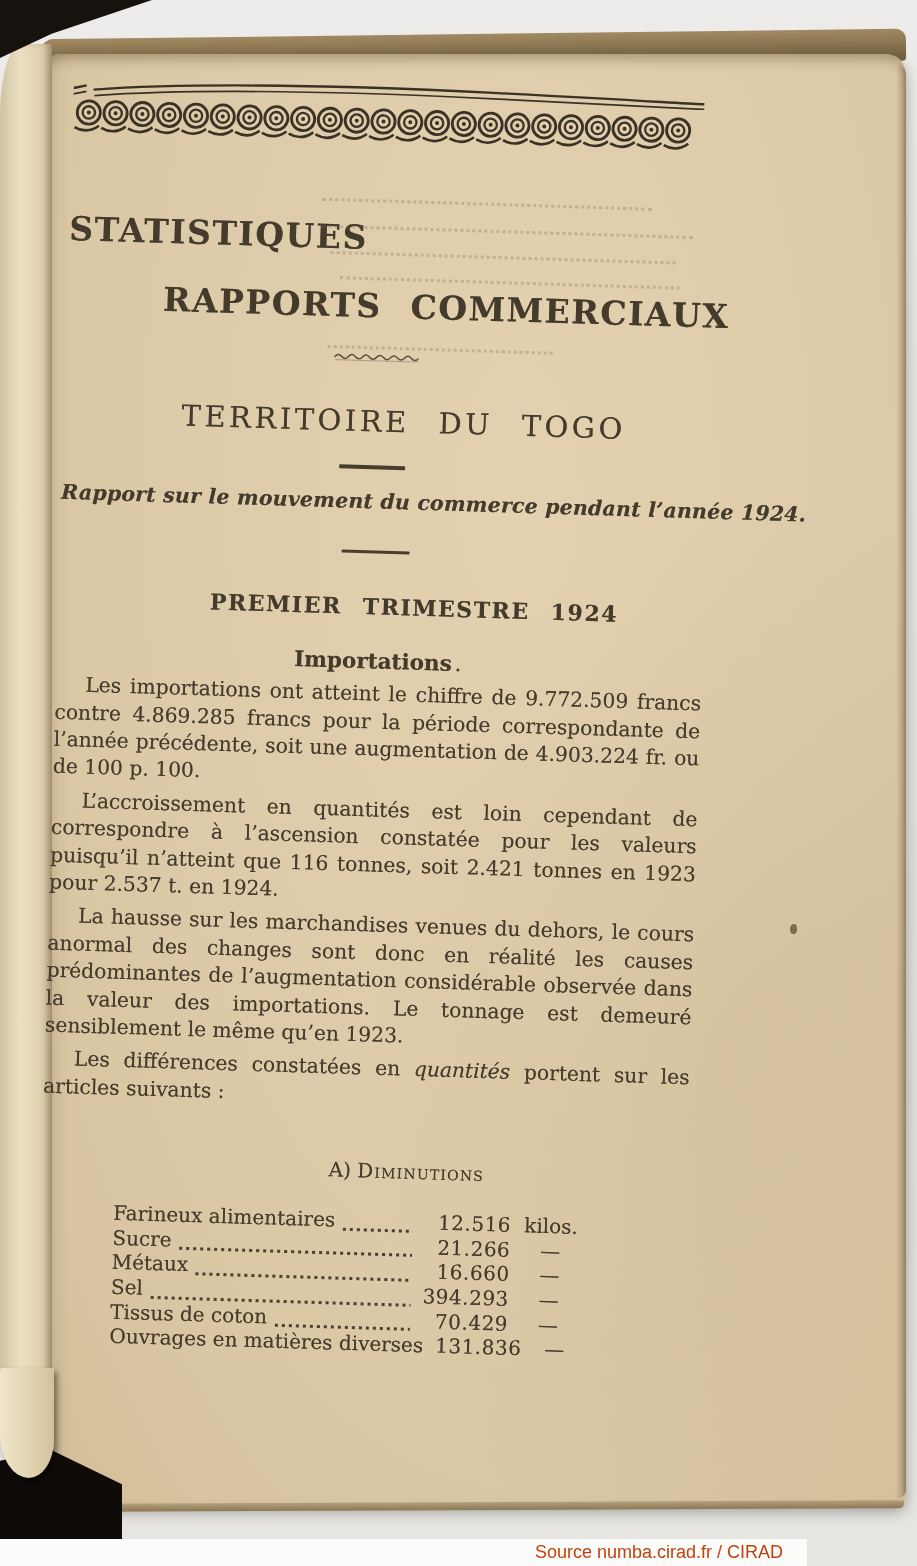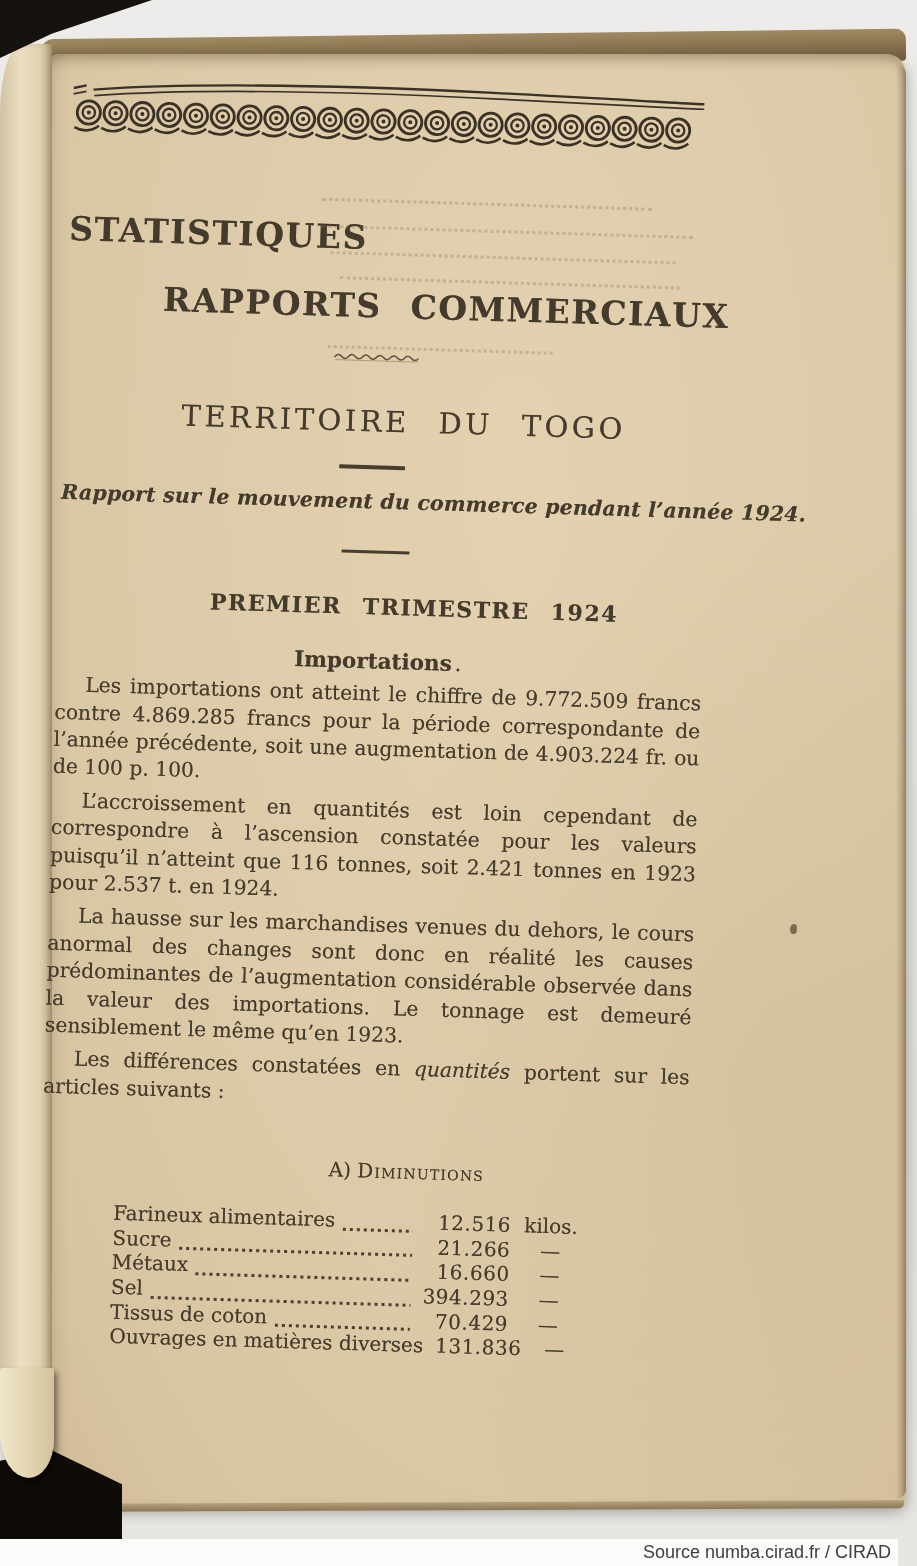--- a/index.html
+++ b/index.html
@@ -86,24 +86,24 @@
   .dim-row{display:flex;align-items:baseline;line-height:24.6px;}
   .dim-label{white-space:nowrap;}
   .leader{flex:1;margin:0 6px;align-self:stretch;
     background-image:radial-gradient(circle,#4a4031 1.5px,transparent 1.8px);
     background-size:7px 7px;background-repeat:repeat-x;background-position:0 bottom;}
   .dim-value{width:92px;text-align:right;letter-spacing:0.5px;white-space:nowrap;}
   .dim-unit{width:80px;text-align:center;white-space:nowrap;}
   .paper-speck{position:absolute;left:790px;top:924px;width:7px;height:10px;background:#6d5b41;border-radius:55% 45% 50% 50%;opacity:0.85;}
   
   .source-bar{
-    position:absolute;left:0;bottom:0;width:898px;height:27px;background:#fbfbfa;
+    position:absolute;left:0;bottom:0;width:807px;height:27px;background:#fbfbfa;
     display:flex;align-items:center;justify-content:flex-end;
-    padding-right:7px;box-sizing:border-box;
-    font-family:"Liberation Sans", sans-serif;font-size:18px;color:#404040;
+    padding-right:24px;box-sizing:border-box;
+    font-family:"Liberation Sans", sans-serif;font-size:18px;color:#c2410c;
   }
 </style>
 </head>
 <body>
 
 <div class="book-top-edge"></div>
 <div class="page-scan"></div>
 <div class="page-left-curl"></div>
 <div class="book-spine-top"></div>
 <div class="book-spine-bottom"></div>

